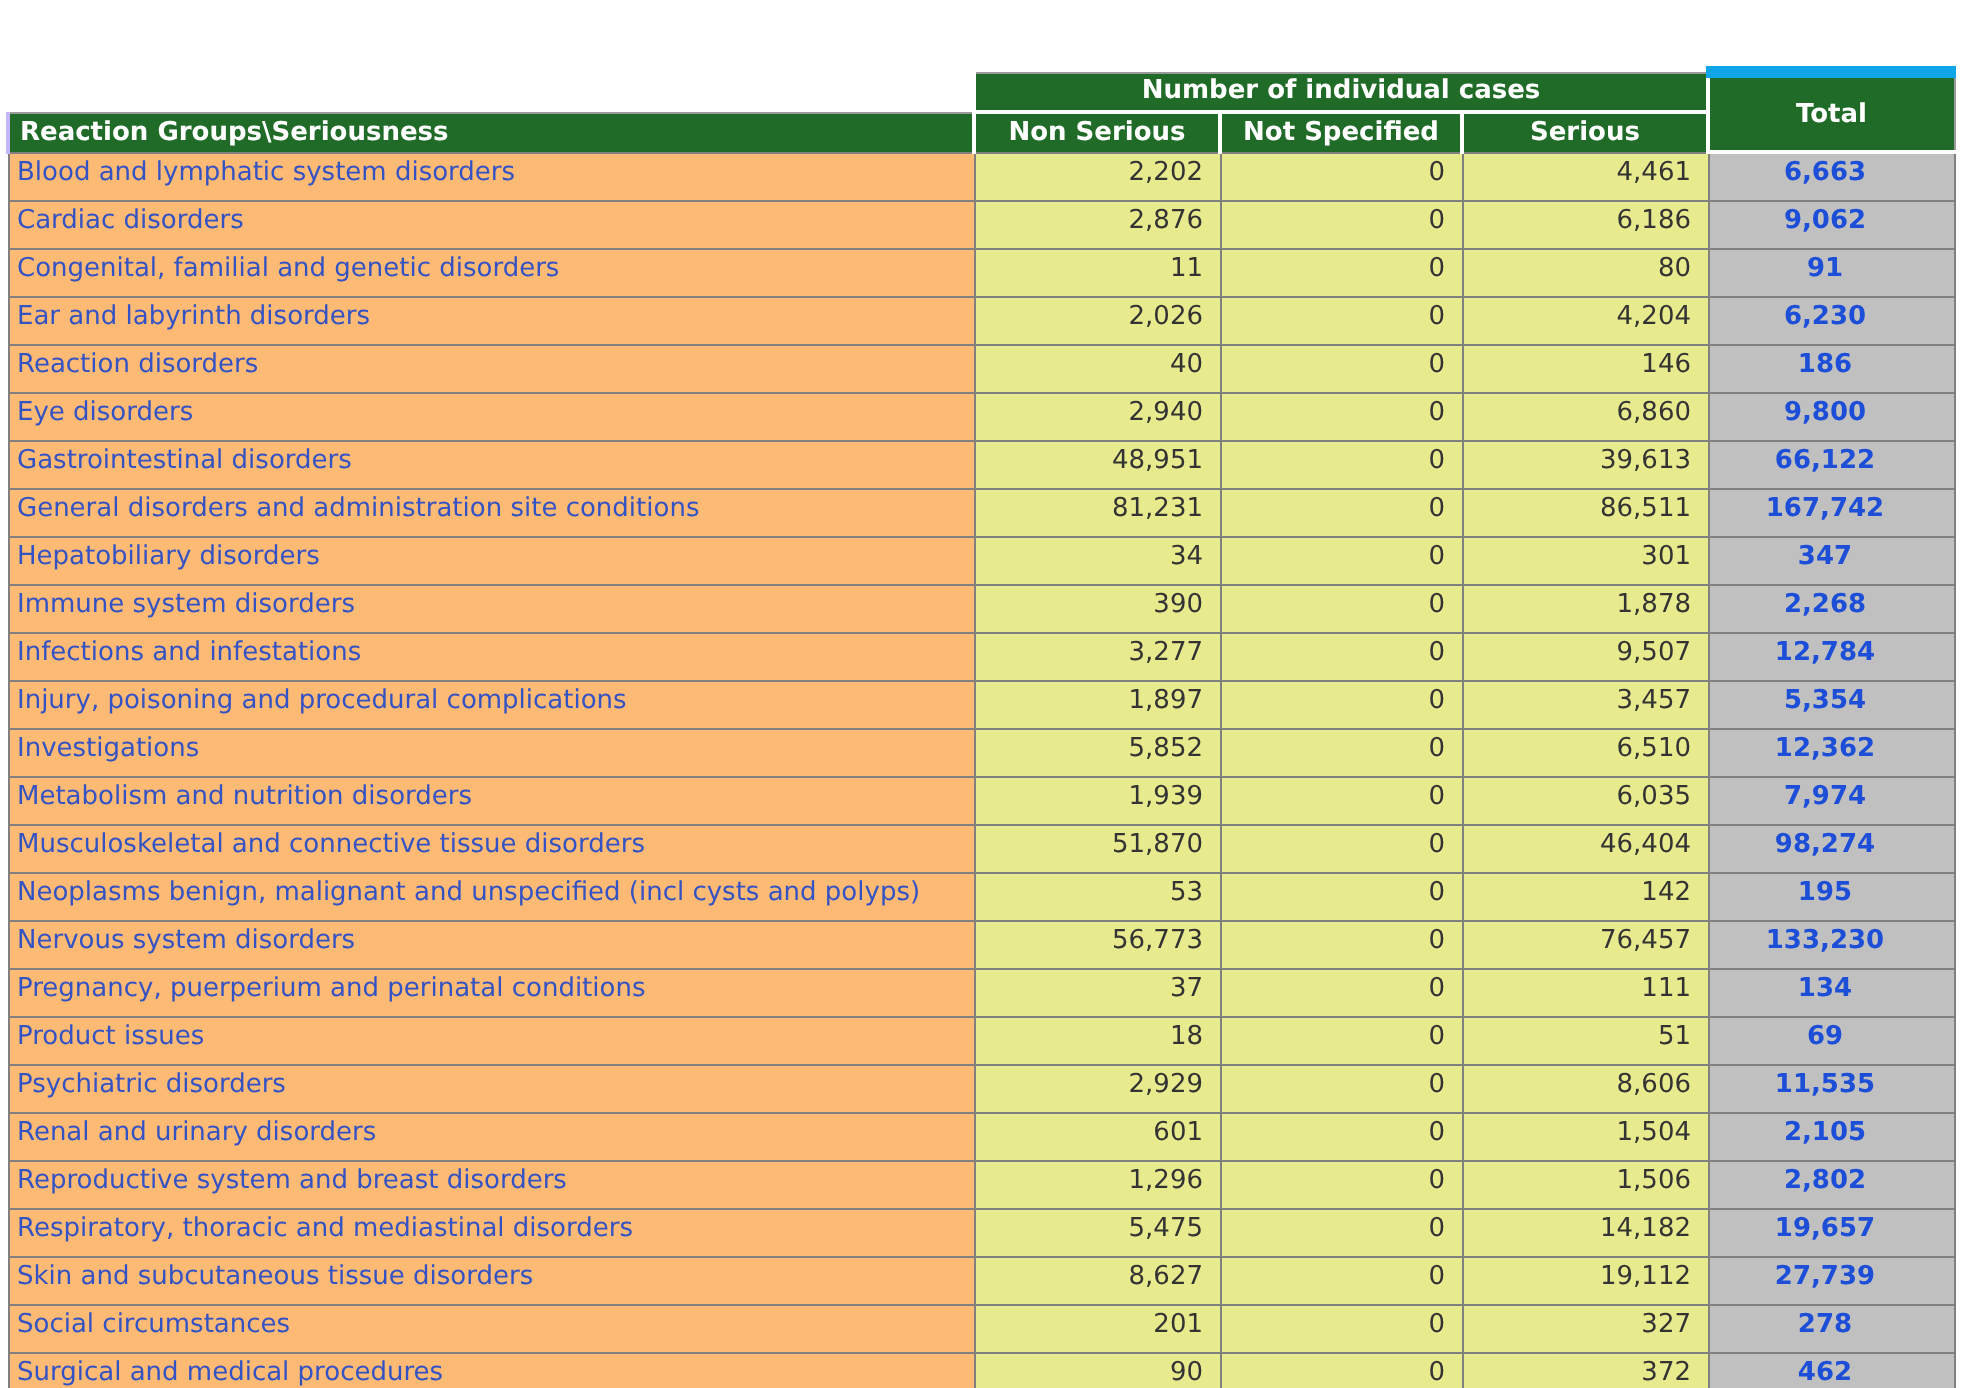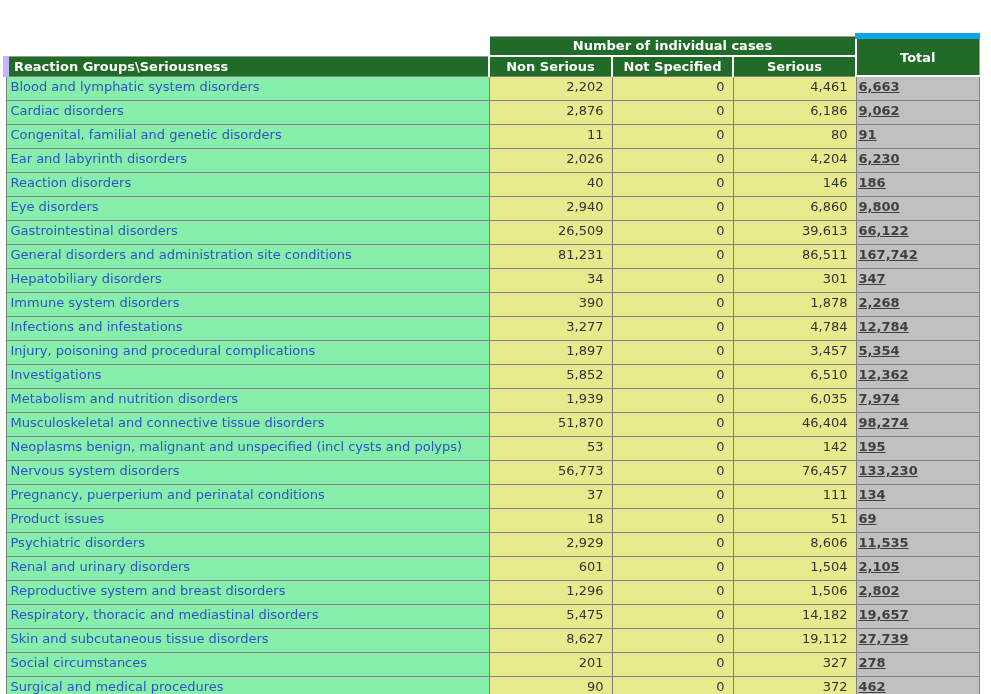--- a/index.html
+++ b/index.html
@@ -31,44 +31,44 @@
 
   th{font-size:13px;font-weight:bold;padding:0 4px;}
   thead tr{height:20px;}
   th.green{
     background:var(--green);color:#ffffff;text-align:center;
     border:2px solid #ffffff;
   }
   th.corner{background:#ffffff;border:none;}
   th.group-h{
     text-align:left;padding-left:5px;
-    border-top:1px solid #9a9a9a;border-left:6px solid #c4b5fd;
+    border-top:1px solid #9a9a9a;border-left:2px solid #c4b5fd;
     border-bottom:1px solid var(--border);
   }
   th.cases-h{border-top:1px solid #9a9a9a;}
   th.total-h{border-top:6px solid #0ea5e9;border-right:1px solid #9a9a9a;}
   tr.hrow2 th{border-bottom:1px solid var(--border);}
 
   td{
     font-size:13px;height:21px;vertical-align:top;
     border:1px solid var(--border);
     line-height:17px;
   }
   td.label{
-    color:var(--blue);background:#86efac;text-align:left;
+    color:var(--blue);background:#fdba74;text-align:left;
     padding:1px 12px 1px 4px;
     overflow:hidden;
   }
   td.num{
     background:var(--yellow);color:#333333;text-align:right;
     padding:1px 8px 1px 2px;white-space:nowrap;
   }
   td.tot{
-    background:var(--gray);color:#404040;font-weight:bold;text-align:left;
-    padding:1px 8px 1px 2px;white-space:nowrap;text-decoration:underline;
+    background:var(--gray);color:#1d4ed8;font-weight:bold;text-align:center;
+    padding:1px 8px 1px 2px;white-space:nowrap;
   }
 </style>
 </head>
 <body>
 
 <div class="page">
   <table class="cases">
     <colgroup>
       <col class="c-label">
         <col class="c-ns">
@@ -127,21 +127,21 @@
     </tr>
         <tr>
       <td class="label">Eye disorders</td>
       <td class="num">2,940</td>
       <td class="num">0</td>
       <td class="num">6,860</td>
       <td class="tot">9,800</td>
     </tr>
         <tr>
       <td class="label">Gastrointestinal disorders</td>
-      <td class="num">26,509</td>
+      <td class="num">48,951</td>
       <td class="num">0</td>
       <td class="num">39,613</td>
       <td class="tot">66,122</td>
     </tr>
         <tr>
       <td class="label">General disorders and administration site conditions</td>
       <td class="num">81,231</td>
       <td class="num">0</td>
       <td class="num">86,511</td>
       <td class="tot">167,742</td>
@@ -157,21 +157,21 @@
       <td class="label">Immune system disorders</td>
       <td class="num">390</td>
       <td class="num">0</td>
       <td class="num">1,878</td>
       <td class="tot">2,268</td>
     </tr>
         <tr>
       <td class="label">Infections and infestations</td>
       <td class="num">3,277</td>
       <td class="num">0</td>
-      <td class="num">4,784</td>
+      <td class="num">9,507</td>
       <td class="tot">12,784</td>
     </tr>
         <tr>
       <td class="label">Injury, poisoning and procedural complications</td>
       <td class="num">1,897</td>
       <td class="num">0</td>
       <td class="num">3,457</td>
       <td class="tot">5,354</td>
     </tr>
         <tr>

